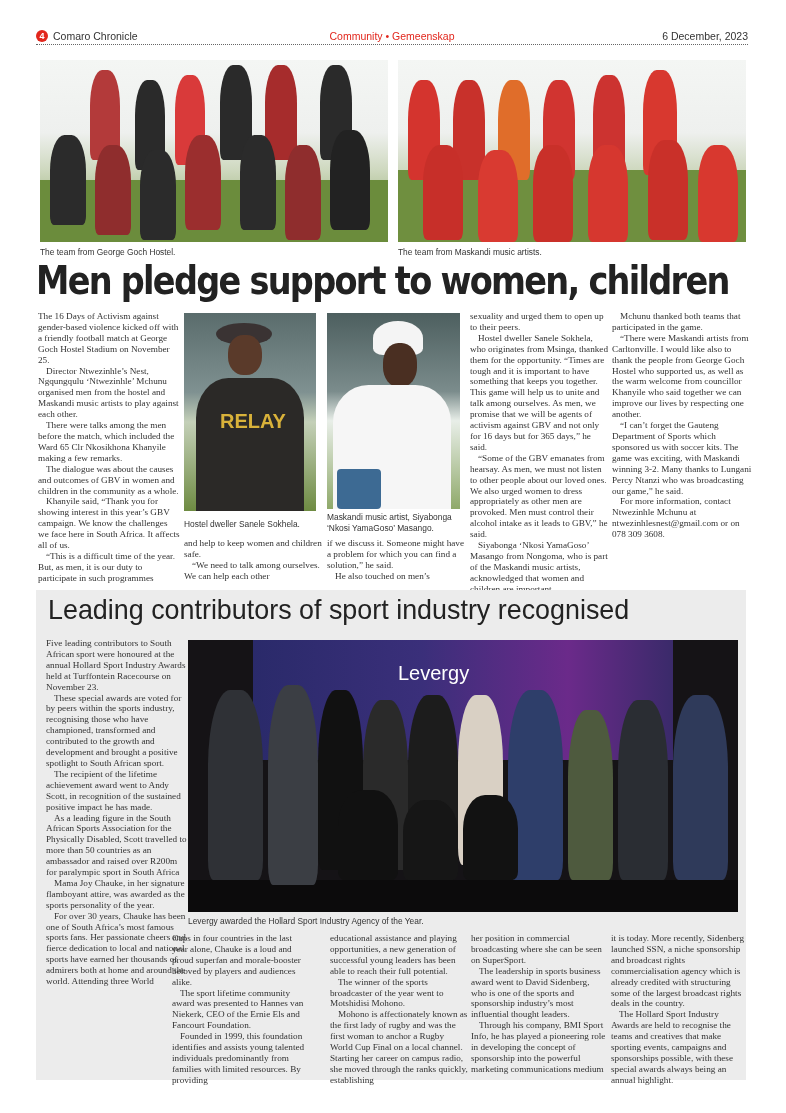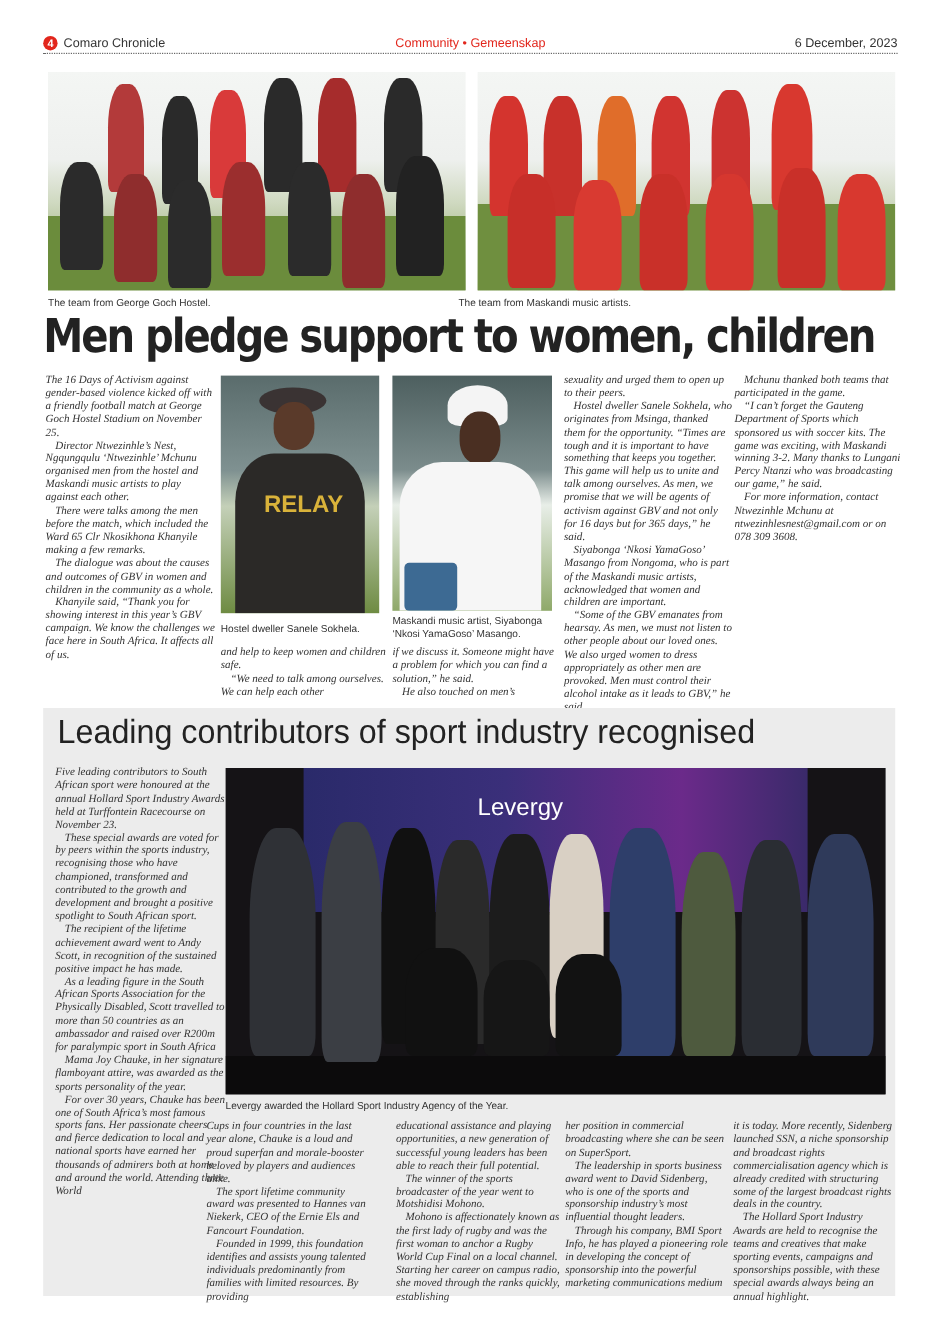--- a/index.html
+++ b/index.html
@@ -7,21 +7,21 @@
   .abs{position:absolute;}
   .hdr{left:36px;top:30px;width:712px;height:14px;border-bottom:1px dotted #666;font-family:"Liberation Sans",sans-serif;font-size:10.5px;}
   .pgnum{position:absolute;left:0;top:0;width:12px;height:12px;border-radius:50%;background:#e2261c;color:#fff;font-weight:bold;font-size:9px;text-align:center;line-height:12px;}
   .pub{position:absolute;left:17px;top:0;color:#333;}
   .sect{position:absolute;left:0;width:100%;text-align:center;top:0;color:#e2261c;}
   .date{position:absolute;right:0;top:0;color:#333;}
   .photo{position:absolute;overflow:hidden;}
   .cap{position:absolute;font-family:"Liberation Sans",sans-serif;font-size:8.4px;color:#333;line-height:11px;}
   .h1{left:36px;top:258px;width:720px;font-family:"DejaVu Sans",sans-serif;font-weight:bold;font-size:39px;letter-spacing:-2px;color:#222;transform:scaleX(0.86);transform-origin:left top;white-space:nowrap;line-height:46px;}
   .col{position:absolute;font-size:9.2px;line-height:10.9px;color:#333;}
-  .col p{margin:0;text-indent:0;font-style:italic;}
+  .col p{margin:0;text-indent:0;}
   .col p.in{text-indent:8px;}
   .box{left:36px;top:590px;width:710px;height:490px;background:#ececec;}
   .h2{left:48px;top:594px;font-family:"Liberation Sans",sans-serif;font-size:28px;color:#222;white-space:nowrap;transform:scaleX(0.96);transform-origin:left top;}
   
   .sky{background:linear-gradient(#f4f6f4 0%,#eef0ee 40%,#cfd9c0 60%,#7c9a4f 100%);}
   .player{position:absolute;border-radius:40% 40% 10% 10%;}
 </style>
 </head>
 <body>
 
@@ -57,30 +57,31 @@
   <div class="player" style="left:195px;top:15px;width:32px;height:100px;background:#cc3330;"></div>
   <div class="player" style="left:245px;top:10px;width:34px;height:105px;background:#d8382f;"></div>
   <div class="player" style="left:25px;top:85px;width:40px;height:95px;background:#c72f29;"></div>
   <div class="player" style="left:80px;top:90px;width:40px;height:92px;background:#d93a31;"></div>
   <div class="player" style="left:135px;top:85px;width:40px;height:97px;background:#c93029;"></div>
   <div class="player" style="left:190px;top:85px;width:40px;height:97px;background:#d6372f;"></div>
   <div class="player" style="left:250px;top:80px;width:40px;height:100px;background:#c93029;"></div>
   <div class="player" style="left:300px;top:85px;width:40px;height:97px;background:#d8382f;"></div>
 </div>
 <div class="cap" style="left:40px;top:247px;">The team from George Goch Hostel.</div>
-<div class="cap" style="left:382px;top:247px;">The team from Maskandi music artists.</div>
+<div class="cap" style="left:398px;top:247px;">The team from Maskandi music artists.</div>
 
 <div class="abs h1">Men pledge support to women, children</div>
 
 <div class="col" style="left:38px;top:311px;width:142px;">
   <p>The 16 Days of Activism against gender-based violence kicked off with a friendly football match at George Goch Hostel Stadium on November 25.</p>
   <p class="in">Director Ntwezinhle’s Nest, Ngqungqulu ‘Ntwezinhle’ Mchunu organised men from the hostel and Maskandi music artists to play against each other.</p>
   <p class="in">There were talks among the men before the match, which included the Ward 65 Clr Nkosikhona Khanyile making a few remarks.</p>
   <p class="in">The dialogue was about the causes and outcomes of GBV in women and children in the community as a whole.</p>
   <p class="in">Khanyile said, “Thank you for showing interest in this year’s GBV campaign. We know the challenges we face here in South Africa. It affects all of us.</p>
+  <p class="in">“This is a difficult time of the year. But, as men, it is our duty to participate in such programmes</p>
 </div>
 
 <div class="photo" style="left:184px;top:313px;width:132px;height:198px;background:linear-gradient(#5a6c6c 0%,#7f9191 40%,#c4d0b8 55%,#6e8b42 100%);">
   <div class="abs" style="left:32px;top:10px;width:56px;height:22px;border-radius:50%;background:#3a3333;"></div>
   <div class="abs" style="left:44px;top:22px;width:34px;height:40px;border-radius:45%;background:#5a3a2a;"></div>
   <div class="abs" style="left:12px;top:65px;width:108px;height:133px;border-radius:30% 30% 0 0;background:#2b2927;"></div>
   <div class="abs" style="left:36px;top:97px;font-family:'Liberation Sans',sans-serif;font-weight:bold;font-size:20px;color:#d9b23a;">RELAY</div>
 </div>
 <div class="photo" style="left:327px;top:313px;width:133px;height:196px;background:linear-gradient(#4d5f5f 0%,#7b8c8c 40%,#e8eee8 55%,#8fa96a 100%);">
   <div class="abs" style="left:46px;top:8px;width:50px;height:34px;border-radius:50% 50% 20% 20%;background:#f4f4f4;"></div>
@@ -95,25 +96,26 @@
   <p>and help to keep women and children safe.</p>
   <p class="in">“We need to talk among ourselves. We can help each other</p>
 </div>
 <div class="col" style="left:327px;top:538px;width:140px;">
   <p>if we discuss it. Someone might have a problem for which you can find a solution,” he said.</p>
   <p class="in">He also touched on men’s</p>
 </div>
 <div class="col" style="left:470px;top:311px;width:140px;">
   <p>sexuality and urged them to open up to their peers.</p>
   <p class="in">Hostel dweller Sanele Sokhela, who originates from Msinga, thanked them for the opportunity. “Times are tough and it is important to have something that keeps you together. This game will help us to unite and talk among ourselves. As men, we promise that we will be agents of activism against GBV and not only for 16 days but for 365 days,” he said.</p>
+  <p class="in">“Some of the GBV emanates from hearsay. As men, we must not listen to other people about our loved ones. We also urged women to dress appropriately as other men are provoked. Men must control their alcohol intake as it leads to GBV,” he said.</p>
   <p class="in">Siyabonga ‘Nkosi YamaGoso’ Masango from Nongoma, who is part of the Maskandi music artists, acknowledged that women and children are important.</p>
-  <p class="in">“Some of the GBV emanates from hearsay. As men, we must not listen to other people about our loved ones. We also urged women to dress appropriately as other men are provoked. Men must control their alcohol intake as it leads to GBV,” he said.</p>
 </div>
 <div class="col" style="left:612px;top:311px;width:142px;">
   <p class="in">Mchunu thanked both teams that participated in the game.</p>
+  <p class="in">“There were Maskandi artists from Carltonville. I would like also to thank the people from George Goch Hostel who supported us, as well as the warm welcome from councillor Khanyile who said together we can improve our lives by respecting one another.</p>
   <p class="in">“I can’t forget the Gauteng Department of Sports which sponsored us with soccer kits. The game was exciting, with Maskandi winning 3-2. Many thanks to Lungani Percy Ntanzi who was broadcasting our game,” he said.</p>
   <p class="in">For more information, contact Ntwezinhle Mchunu at ntwezinhlesnest@gmail.com or on 078 309 3608.</p>
 </div>
 
 <div class="abs box"></div>
 <div class="abs h2">Leading contributors of sport industry recognised</div>
 
 <div class="col" style="left:46px;top:638px;width:142px;">
   <p>Five leading contributors to South African sport were honoured at the annual Hollard Sport Industry Awards held at Turffontein Racecourse on November 23.</p>
   <p class="in">These special awards are voted for by peers within the sports industry, recognising those who have championed, transformed and contributed to the growth and development and brought a positive spotlight to South African sport.</p>

